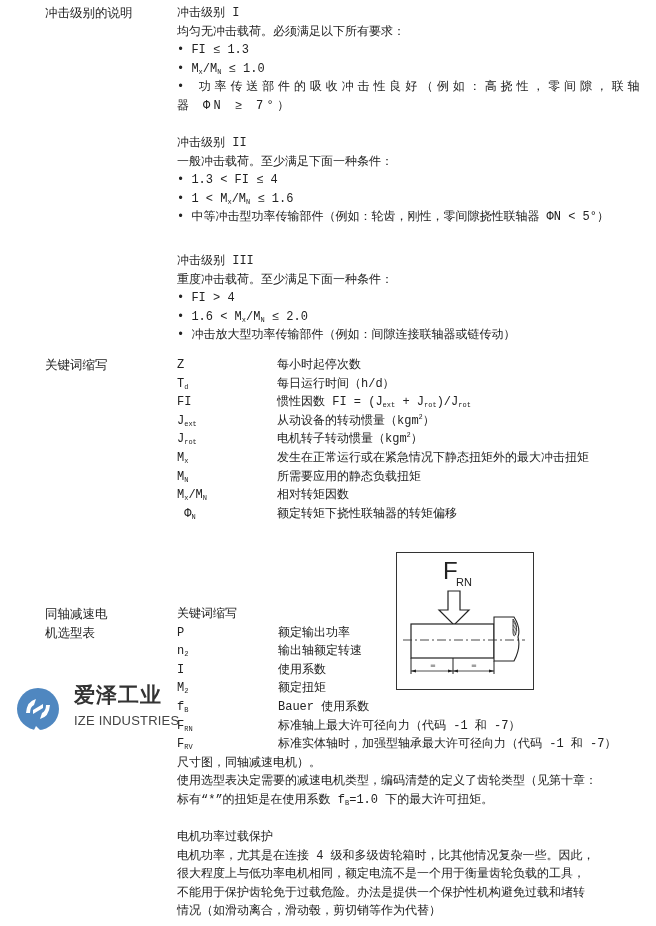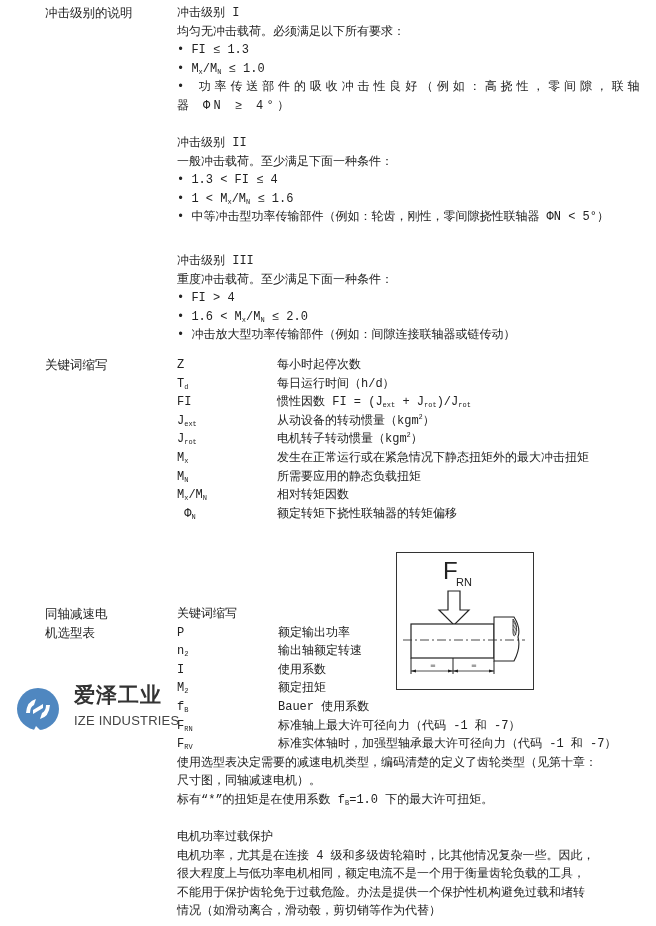--- a/index.html
+++ b/index.html
@@ -26,21 +26,21 @@
 </head>
 <body>
 
 <div class="abs label" style="top:4px;">冲击级别的说明</div>
 
 <div class="abs col" style="top:4px;">
   <p class="p">冲击级别 I</p>
   <p class="p">均匀无冲击载荷。必须满足以下所有要求：</p>
   <p class="p">• FI ≤ 1.3</p>
   <p class="p">• M<sub>x</sub>/M<sub>N</sub> ≤ 1.0</p>
-  <p class="p justify">• 功率传送部件的吸收冲击性良好（例如：高挠性，零间隙，联轴器 ΦN ≥ 4°）</p>
+  <p class="p justify">• 功率传送部件的吸收冲击性良好（例如：高挠性，零间隙，联轴器 ΦN ≥ 7°）</p>
 </div>
 
 <div class="abs col" style="top:134px;">
   <p class="p">冲击级别 II</p>
   <p class="p">一般冲击载荷。至少满足下面一种条件：</p>
   <p class="p">• 1.3 &lt; FI ≤ 4</p>
   <p class="p">• 1 &lt; M<sub>x</sub>/M<sub>N</sub> ≤ 1.6</p>
   <p class="p">• 中等冲击型功率传输部件（例如：轮齿，刚性，零间隙挠性联轴器 ΦN &lt; 5°）</p>
 </div>
 
@@ -163,22 +163,22 @@
     <span>Bauer 使用系数</span>
   </div>
   <div class="dl-row">
     <span class="dl-key k2">F<sub>RN</sub></span>
     <span>标准轴上最大许可径向力（代码 -1 和 -7）</span>
   </div>
   <div class="dl-row">
     <span class="dl-key k2">F<sub>RV</sub></span>
     <span>标准实体轴时，加强型轴承最大许可径向力（代码 -1 和 -7）</span>
   </div>
+  <p class="p">尺寸图，同轴减速电机）。</p>
   <p class="p">使用选型表决定需要的减速电机类型，编码清楚的定义了齿轮类型（见第十章：</p>
-  <p class="p">尺寸图，同轴减速电机）。</p>
   <p class="p">标有“*”的扭矩是在使用系数 f<sub>B</sub>=1.0 下的最大许可扭矩。</p>
 </div>
 
 <div class="abs col" style="top:828px;">
   <p class="p">电机功率过载保护</p>
   <p class="p">电机功率，尤其是在连接 4 级和多级齿轮箱时，比其他情况复杂一些。因此，</p>
   <p class="p">很大程度上与低功率电机相同，额定电流不是一个用于衡量齿轮负载的工具，</p>
   <p class="p">不能用于保护齿轮免于过载危险。办法是提供一个保护性机构避免过载和堵转</p>
   <p class="p">情况（如滑动离合，滑动毂，剪切销等作为代替）</p>
 </div>

